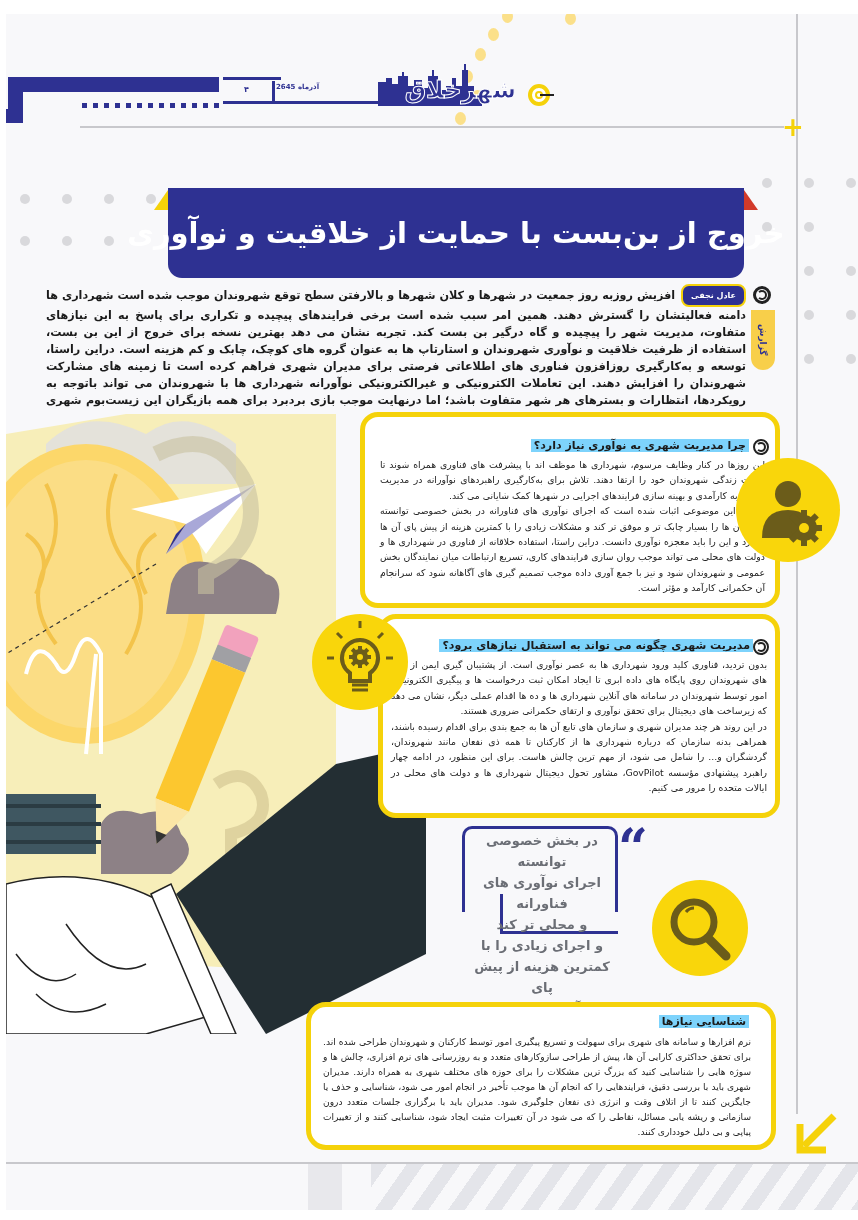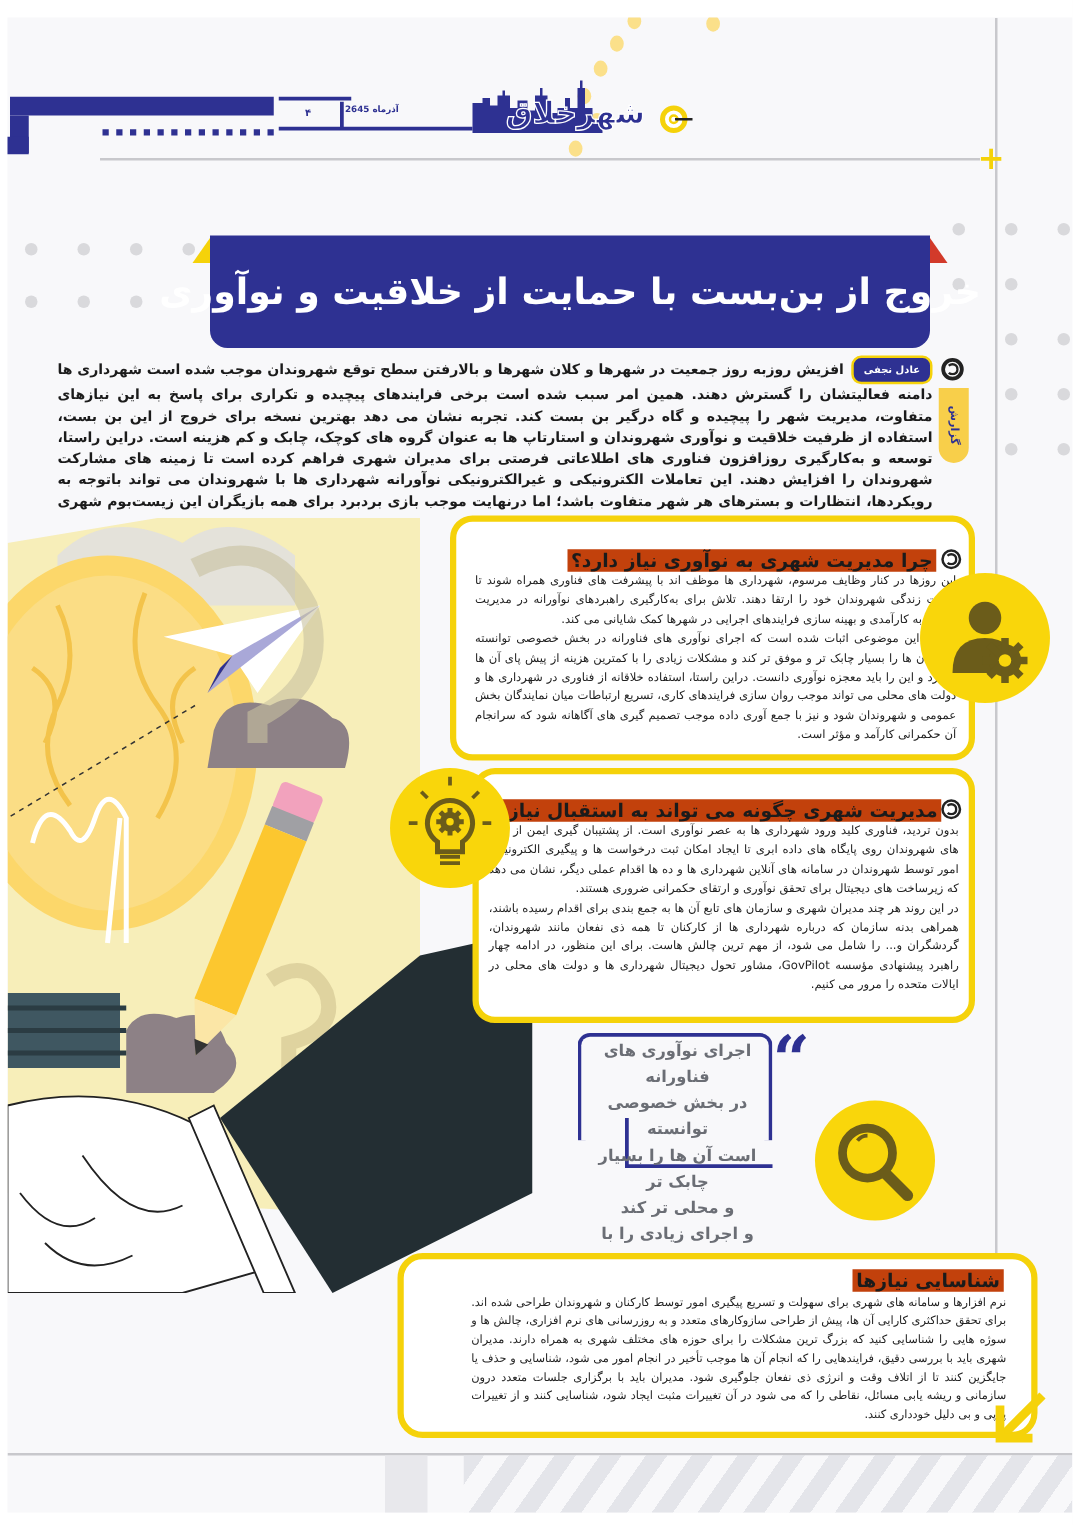--- a/index.html
+++ b/index.html
@@ -41,21 +41,21 @@
   .cat-tab { position: absolute; left: 745px; top: 296px; width: 24px; height: 60px; background: #f8cf4a; border-radius: 0 0 12px 12px; display: flex; align-items: center; justify-content: center; }
   .cat-tab span { writing-mode: vertical-rl; font-size: 9px; font-weight: bold; color: #2e3192; }
   .c-icon { position: absolute; width: 18px; height: 18px; border-radius: 50%; border: 3px solid #222; display:flex; align-items:center; justify-content:center; }
   .c-icon::after { content:""; width: 6px; height: 6px; border-radius: 50%; border: 2px solid #222; border-left-color: transparent; }
 
   
   .ill { position: absolute; left: 0; top: 400px; width: 420px; height: 620px; }
 
   
   .box { position: absolute; background: #fff; border: 5px solid #f5d20a; border-radius: 18px; }
-  .box-title { position: absolute; direction: rtl; font-size: 15px; font-weight: bold; color: #1b1b1b; background: #c2410c; padding: 0 3px; white-space: nowrap; }
+  .box-title { position: absolute; direction: rtl; font-size: 11px; font-weight: bold; color: #1b1b1b; background: #7dd3fc; padding: 0 3px; white-space: nowrap; }
   .box-body { position: absolute; direction: rtl; text-align: justify; text-align-last: right; font-size: 9.3px; line-height: 15.4px; color: #222; }
   .circ-icon { position: absolute; border-radius: 50%; background: #f9d60b; }
 
   
   .quote { position: absolute; left: 458px; top: 816px; width: 156px; direction: rtl; text-align: center; font-size: 13px; line-height: 21px; font-weight: bold; color: #6b6e75; }
   .quote-mark { position: absolute; left: 612px; top: 808px; font-size: 52px; font-weight: bold; color: #2e3192; line-height: 1; font-family: "DejaVu Serif", serif; }
   .quote-frame { position: absolute; border: 3px solid #2e3192; border-radius: 10px; }
 
   
   .footer-stripe { position: absolute; left: 365px; top: 1150px; width: 487px; height: 60px;
@@ -230,37 +230,36 @@
         <circle r="3" fill="#f9d60b"></circle>
       </g>
       <path d="M22 44 h-7 M74 44 h7 M30 24 l-5 -5 M66 24 l5 -5 M48 14 v-7" stroke="#6b5c1a" stroke-width="3"></path>
     </svg>
   </div>
 
   <div class="quote-frame" style="left:456px;top:812px;width:156px;height:86px;border-bottom:none;border-radius:10px 10px 0 0"></div>
   <div class="quote-frame" style="left:494px;top:880px;width:118px;height:40px;border-top:none;border-right:none;border-radius:0"></div>
   <div class="quote-mark">“</div>
   <div class="quote">
+    <div>در بخش خصوصی توانسته</div>
     <div>اجرای نوآوری های فناورانه</div>
-    <div>در بخش خصوصی توانسته</div>
-    <div>است آن ها را بسیار چابک تر</div>
     <div>و محلی تر کند</div>
     <div>و اجرای زیادی را با</div>
     <div>کمترین هزینه از پیش پای</div>
     <div>آن ها بردارد</div>
   </div>
 
   <div class="circ-icon" style="left:646px;top:866px;width:96px;height:96px">
     <svg width="96" height="96" viewBox="0 0 96 96">
       <circle cx="42" cy="42" r="20" fill="none" stroke="#6b5c1a" stroke-width="7"></circle>
       <path d="M34 32 a10 10 0 0 1 8 -4" stroke="#6b5c1a" stroke-width="3" fill="none"></path>
       <path d="M56 58 L74 76" stroke="#6b5c1a" stroke-width="9" stroke-linecap="round"></path>
     </svg>
   </div>
-  <div class="box" style="left:312px;top:988px;width:512px;height:148px;border-radius:20px">
+  <div class="box" style="left:300px;top:988px;width:470px;height:148px;border-radius:20px">
     <div class="box-title" style="right:22px;top:8px">شناسایی نیازها</div>
     <div class="box-body" style="right:20px;top:28px;width:428px;font-size:9.1px;line-height:15px">
       <p>نرم افزارها و سامانه های شهری برای سهولت و تسریع پیگیری امور توسط کارکنان و شهروندان طراحی شده اند. برای تحقق حداکثری کارایی آن ها، پیش از طراحی سازوکارهای متعدد و به روزرسانی های نرم افزاری، چالش ها و سوژه هایی را شناسایی کنید که بزرگ ترین مشکلات را برای حوزه های مختلف شهری به همراه دارند. مدیران شهری باید با بررسی دقیق، فرایندهایی را که انجام آن ها موجب تأخیر در انجام امور می شود، شناسایی و حذف یا جایگزین کنند تا از اتلاف وقت و انرژی ذی نفعان جلوگیری شود. مدیران باید با برگزاری جلسات متعدد درون سازمانی و ریشه یابی مسائل، نقاطی را که می شود در آن تغییرات مثبت ایجاد شود، شناسایی کنند و از تغییرات پیاپی و بی دلیل خودداری کنند.</p>
     </div>
   </div>
 
   <div class="hr-grey" style="left:0;top:1148px;width:852px"></div>
   <div class="footer-stripe"></div>
   <div class="abs" style="left:302px;top:1150px;width:34px;height:60px;background:#e8e8ec"></div>
   <svg class="arrow-sw" viewBox="0 0 46 46">

